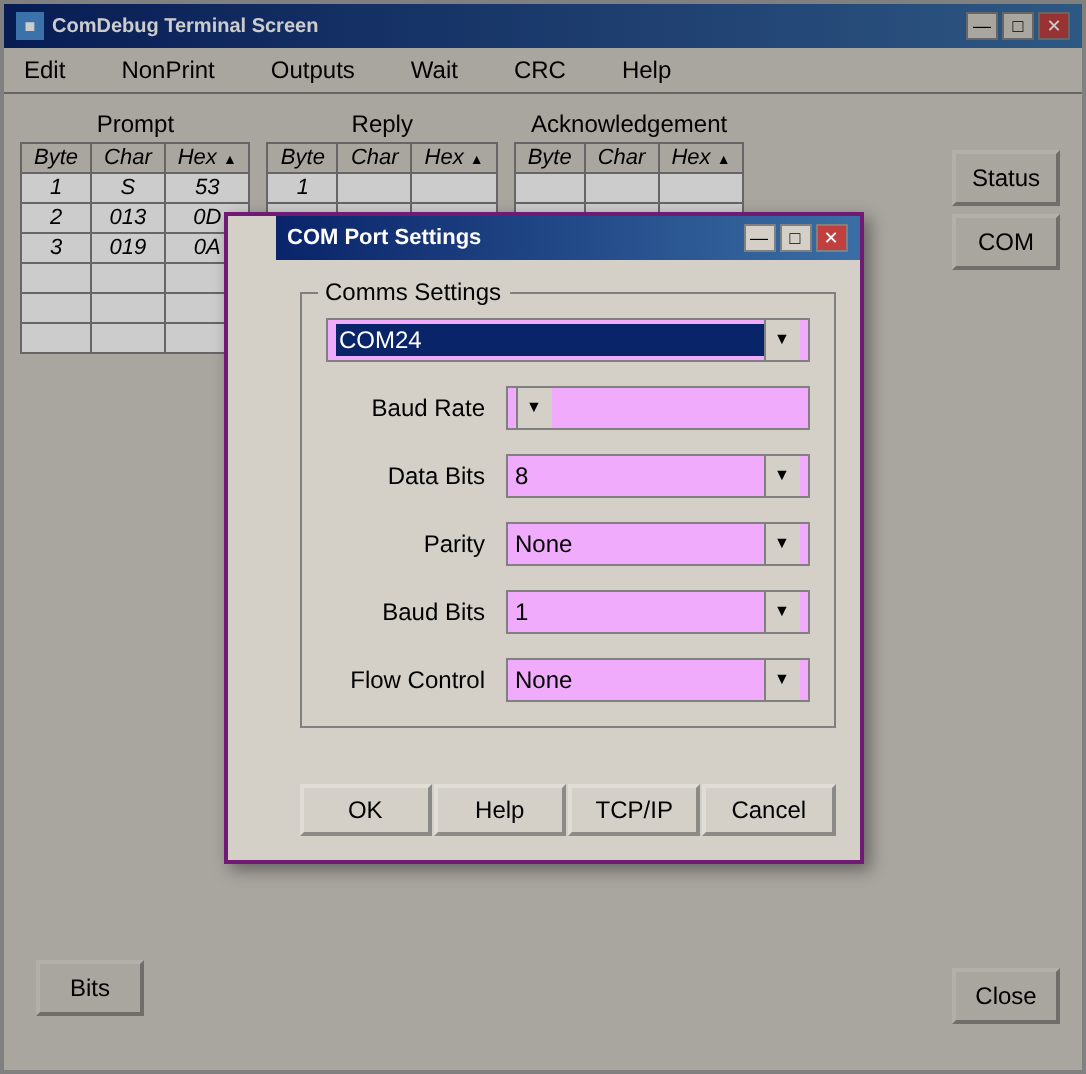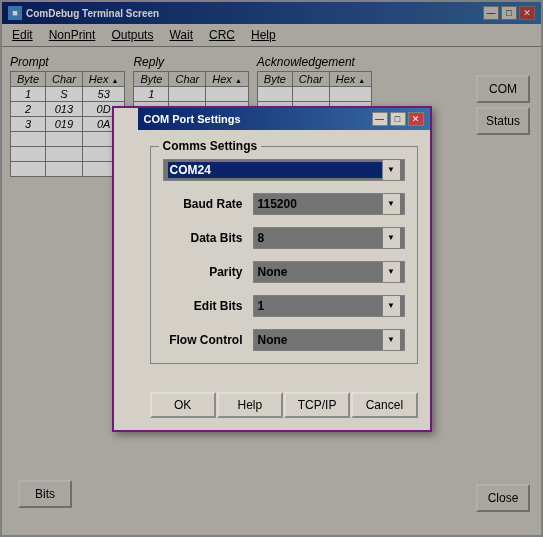--- a/index.html
+++ b/index.html
@@ -75,22 +75,21 @@
       background: #c04040;
       color: white;
     }
 
     
     .menu-bar {
       background: #d4d0c8;
       border-bottom: 1px solid #808080;
       display: flex;
       padding: 2px 4px;
-      gap: 4px;
-      text-decoration: underline;
+      gap: 16px;
     }
 
     .menu-item {
       padding: 2px 6px;
       cursor: pointer;
       font-size: 12px;
     }
 
     
     .content-area {
@@ -107,24 +106,23 @@
       flex-direction: column;
       gap: 4px;
     }
 
     .tables-row {
       display: flex;
       gap: 8px;
     }
 
     .section-label {
-      text-align: left;
+      text-align: center;
       font-size: 12px;
       margin-bottom: 2px;
-      font-style: italic;
     }
 
     table {
       border-collapse: collapse;
       font-size: 11px;
       font-style: italic;
     }
 
     table th, table td {
       border: 1px solid #808080;
@@ -213,21 +211,20 @@
       height: 22px;
     }
 
     .modal-title {
       font-size: 11px;
       font-weight: bold;
     }
 
     .modal-content {
       padding: 12px;
-      font-weight: bold;
     }
 
     .group-box {
       border: 1px solid #808080;
       padding: 12px;
       margin: 4px 0 12px 0;
       position: relative;
     }
 
     .group-label {
@@ -254,21 +251,21 @@
 
     .form-control {
       flex: 1;
       display: flex;
       align-items: center;
     }
 
     .dropdown {
       flex: 1;
       height: 22px;
-      background: #737373;
+      background: #f0abfc;
       border: 1px solid #808080;
       font-size: 12px;
       display: flex;
       align-items: center;
       justify-content: space-between;
       padding: 0 4px;
       cursor: pointer;
     }
 
     .dropdown-selected {
@@ -478,22 +475,22 @@
         </div>
       </div>
 
       <div class="bottom-area" style="margin-top: auto; padding-top: 200px;">
         <button class="send-btn">Bits</button>
       </div>
 
     </div>
 
     <div class="right-panel">
+      <button class="panel-btn">Status</button>
       <button class="panel-btn">COM</button>
-      <button class="panel-btn">Status</button>
       <div style="flex: 1;"></div>
       <button class="panel-btn">Close</button>
     </div>
   </div>
 
   <div class="modal-overlay">
     <div class="modal">
 
       <div class="modal-title-bar">
         <span class="modal-title">COM Port Settings</span>
@@ -514,21 +511,20 @@
                 <span class="dropdown-selected highlighted">COM24</span>
                 <span class="dropdown-arrow">▼</span>
               </div>
             </div>
           </div>
 
           <div class="form-row">
             <span class="form-label">Baud Rate</span>
             <div class="form-control">
               <div class="dropdown">
-                <span class="dropdown-selected">115200</span>
                 <span class="dropdown-arrow">▼</span>
               </div>
             </div>
           </div>
 
           <div class="form-row">
             <span class="form-label">Data Bits</span>
             <div class="form-control">
               <div class="dropdown">
                 <span class="dropdown-selected">8</span>
@@ -541,21 +537,21 @@
             <span class="form-label">Parity</span>
             <div class="form-control">
               <div class="dropdown">
                 <span class="dropdown-selected">None</span>
                 <span class="dropdown-arrow">▼</span>
               </div>
             </div>
           </div>
 
           <div class="form-row">
-            <span class="form-label">Edit Bits</span>
+            <span class="form-label">Baud Bits</span>
             <div class="form-control">
               <div class="dropdown">
                 <span class="dropdown-selected">1</span>
                 <span class="dropdown-arrow">▼</span>
               </div>
             </div>
           </div>
 
           <div class="form-row" style="margin-bottom: 0;">
             <span class="form-label">Flow Control</span>

